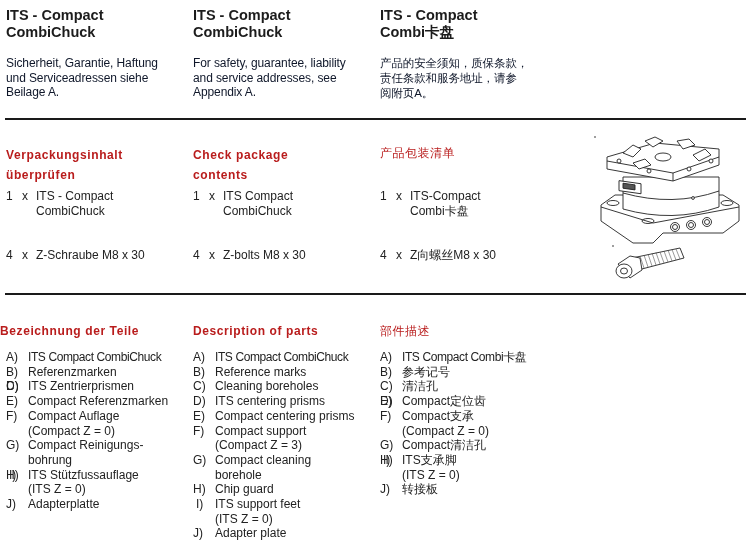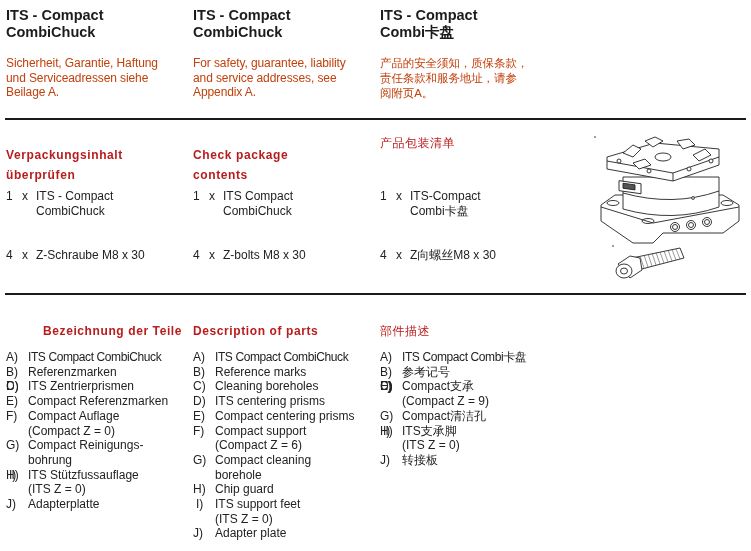--- a/index.html
+++ b/index.html
@@ -11,21 +11,21 @@
   .col { position: absolute; }
   .c1 { left: 6px; }
   .c2 { left: 193px; }
   .c3 { left: 380px; }
 
   .title {
     font-weight: bold; font-size: 14.5px; line-height: 17px;
     color: #1c1c1c; white-space: pre-line;
   }
   .intro {
-    font-size: 12px; line-height: 14.5px; color: #c2410c;
+    font-size: 12px; line-height: 14.5px; color: #0f172a;
     white-space: pre-line; letter-spacing: -0.1px;
   }
   .section-head {
     font-weight: bold; font-size: 12px; line-height: 20px; color: #b91c1c;
     letter-spacing: 0.6px; white-space: pre-line;
   }
   .section-head.cn { font-weight: normal; letter-spacing: 0.5px; }
   .sep {
     position: absolute; left: 5px; width: 741px; height: 1.5px;
     background: #1a1a1a;
@@ -69,21 +69,21 @@
 责任条款和服务地址，请参
 阅附页A。</div>
 </div>
 
 <div class="sep" style="top:118px;"></div>
 
 <div class="section-head" style="position:absolute; left:6px; top:145px;">Verpackungsinhalt
 überprüfen</div>
 <div class="section-head" style="position:absolute; left:193px; top:145px;">Check  package
 contents</div>
-<div class="section-head cn" style="position:absolute; left:380px; top:133px;">产品包装清单</div>
+<div class="section-head cn" style="position:absolute; left:380px; top:143px;">产品包装清单</div>
 
 <div class="pkg-item" style="left:6px; top:189px;">
   <span class="qty">1</span>
   <span class="x">x</span>
   <span class="desc">ITS - Compact
 CombiChuck</span>
 </div>
 <div class="pkg-item" style="left:6px; top:248px;">
   <span class="qty">4</span>
   <span class="x">x</span>
@@ -177,21 +177,21 @@
 
     <path d="M8,20 L20,12 L30,14 L32,26 L20,34 Z"></path>
     <ellipse cx="14" cy="27" rx="8" ry="7"></ellipse>
     <ellipse cx="14" cy="27" rx="3.5" ry="3"></ellipse>
   </g>
   <circle cx="3" cy="2" r="0.8" fill="#222"></circle>
 </svg>
 
 <div class="sep" style="top:293px;"></div>
 
-<div class="section-head" style="position:absolute; left:16px; top:321px;padding-left:27px;">Bezeichnung der Teile</div>
+<div class="section-head" style="position:absolute; left:0; top:321px;">Bezeichnung der Teile</div>
 <div class="section-head" style="position:absolute; left:193px; top:321px;">Description  of  parts</div>
 <div class="section-head cn" style="position:absolute; left:380px; top:321px;">部件描述</div>
 
 <div class="parts" style="left:6px; top:350px;">
   <div class="part-row">
       <span class="letter">A)</span>
       <div class="text" style="letter-spacing:-0.4px;">ITS Compact CombiChuck</div>
     </div>
   <div class="part-row">
       <span class="letter">B)</span>
@@ -249,21 +249,21 @@
       <span class="letter">D)</span>
       <div class="text">ITS centering prisms</div>
     </div>
   <div class="part-row">
       <span class="letter">E)</span>
       <div class="text">Compact centering prisms</div>
     </div>
   <div class="part-row">
       <span class="letter">F)</span>
       <div class="text">Compact support
-(Compact Z = 6)</div>
+(Compact Z = 3)</div>
     </div>
   <div class="part-row">
       <span class="letter">G)</span>
       <div class="text">Compact cleaning
 borehole</div>
     </div>
   <div class="part-row">
       <span class="letter">H)</span>
       <div class="text">Chip guard</div>
     </div>
@@ -282,31 +282,33 @@
   <div class="part-row">
       <span class="letter">A)</span>
       <div class="text" style="letter-spacing:-0.4px;">ITS Compact Combi卡盘</div>
     </div>
   <div class="part-row">
       <span class="letter">B)</span>
       <div class="text">参考记号</div>
     </div>
   <div class="part-row">
       <span class="letter">C)</span>
+      <div class="text">清洁孔</div>
     </div>
   <div class="part-row">
       <span class="letter">D)</span>
     </div>
   <div class="part-row">
       <span class="letter">E)</span>
+      <div class="text">Compact定位齿</div>
     </div>
   <div class="part-row">
       <span class="letter">F)</span>
       <div class="text">Compact支承
-(Compact Z = 9)</div>
+(Compact Z = 0)</div>
     </div>
   <div class="part-row">
       <span class="letter">G)</span>
       <div class="text">Compact清洁孔
  </div>
     </div>
   <div class="part-row">
       <span class="letter">H)</span>
     </div>
   <div class="part-row">

